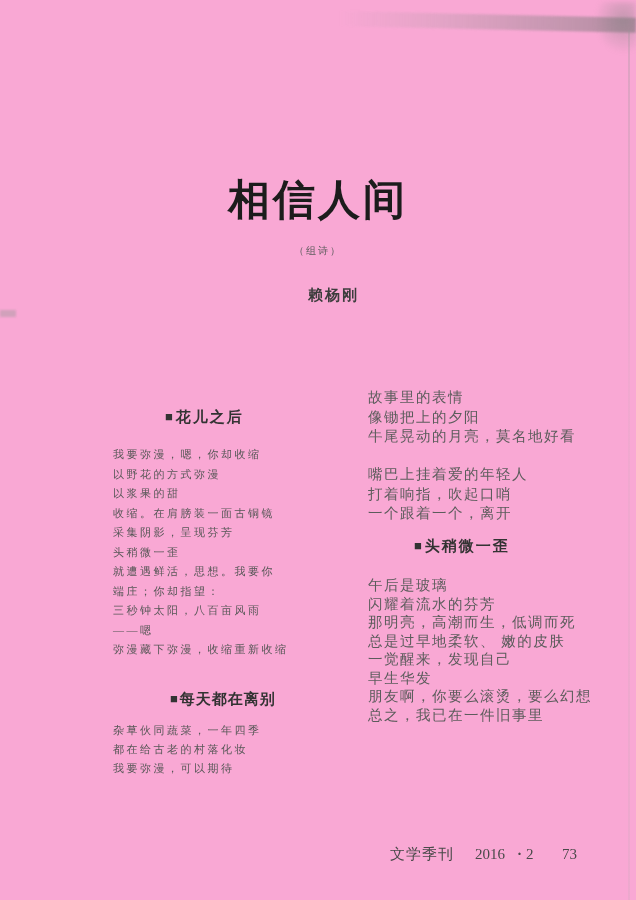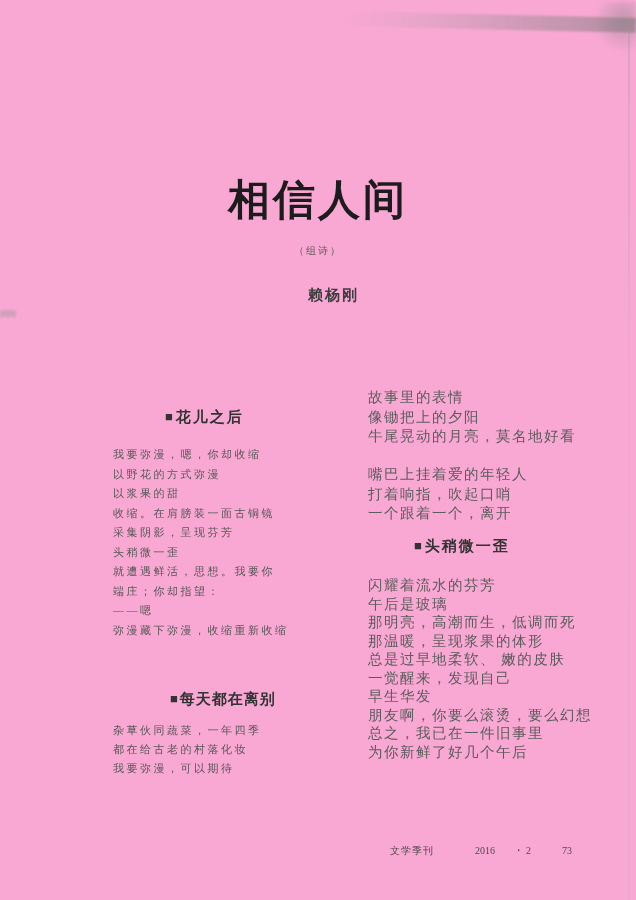--- a/index.html
+++ b/index.html
@@ -57,21 +57,21 @@
   .col-right .poem-line{font-size:14.5px;letter-spacing:1.5px;color:#5c5c5c;}
   .lines-flower{top:37px;line-height:19.5px;}
   .h-flower{top:0;left:16px;letter-spacing:2px;margin-left:36px;}
   .h-parting{top:282px;left:30px;letter-spacing:1px;margin-left:27px;}
   .lines-parting{top:313px;line-height:19px;}
   .stanza-1{top:3px;line-height:19.5px;}
   .stanza-2{top:80px;line-height:19.5px;}
   .h-afternoon{top:152px;left:46px;letter-spacing:2px;}
   .lines-afternoon{top:191px;line-height:18.5px;}
   
-  .footer{position:absolute;top:845px;left:0;width:636px;height:20px;font-size:10px;color:#4a4a4a;}
+  .footer{position:absolute;top:845px;left:0;width:636px;height:20px;font-size:15px;color:#4a4a4a;}
   .footer span{position:absolute;white-space:nowrap;line-height:1.2;}
   .f-journal{left:390px;letter-spacing:1px;}
   .f-year{left:475px;}
   .f-dot{left:517px;font-weight:700;}
   .f-issue{left:526px;}
   .f-page{left:562px;}
 </style>
 </head>
 <body>
 
@@ -92,20 +92,21 @@
     </div>
     <div class="lines lines-flower">
       <div class="poem-line">我要弥漫，嗯，你却收缩</div>
       <div class="poem-line">以野花的方式弥漫</div>
       <div class="poem-line">以浆果的甜</div>
       <div class="poem-line">收缩。在肩膀装一面古铜镜</div>
       <div class="poem-line">采集阴影，呈现芬芳</div>
       <div class="poem-line">头稍微一歪</div>
       <div class="poem-line">就遭遇鲜活，思想。我要你</div>
       <div class="poem-line">端庄；你却指望：</div>
+      <div class="poem-line">三秒钟太阳，八百亩风雨</div>
       <div class="poem-line">——嗯</div>
       <div class="poem-line">弥漫藏下弥漫，收缩重新收缩</div>
     </div>
 
     <div class="sec-heading h-parting">
       <span class="bullet">■</span><span>每天都在离别</span>
     </div>
     <div class="lines lines-parting">
       <div class="poem-line">杂草伙同蔬菜，一年四季</div>
       <div class="poem-line">都在给古老的村落化妆</div>
@@ -122,30 +123,28 @@
     <div class="lines stanza-2">
       <div class="poem-line">嘴巴上挂着爱的年轻人</div>
       <div class="poem-line">打着响指，吹起口哨</div>
       <div class="poem-line">一个跟着一个，离开</div>
     </div>
 
     <div class="sec-heading h-afternoon">
       <span class="bullet">■</span><span>头稍微一歪</span>
     </div>
     <div class="lines lines-afternoon">
+      <div class="poem-line">午后是玻璃</div>
       <div class="poem-line">闪耀着流水的芬芳</div>
-      <div class="poem-line">午后是玻璃</div>
       <div class="poem-line">那明亮，高潮而生，低调而死</div>
-      <div class="poem-line">那温暖，呈现浆果的体形</div>
       <div class="poem-line">总是过早地柔软、 嫩的皮肤</div>
       <div class="poem-line">一觉醒来，发现自己</div>
       <div class="poem-line">早生华发</div>
       <div class="poem-line">朋友啊，你要么滚烫，要么幻想</div>
       <div class="poem-line">总之，我已在一件旧事里</div>
-      <div class="poem-line">为你新鲜了好几个午后</div>
     </div>
   </div>
 
   <div class="footer">
     <span class="f-journal">文学季刊</span>
     <span class="f-year">2016</span>
     <span class="f-dot">·</span>
     <span class="f-issue">2</span>
     <span class="f-page">73</span>
   </div>

